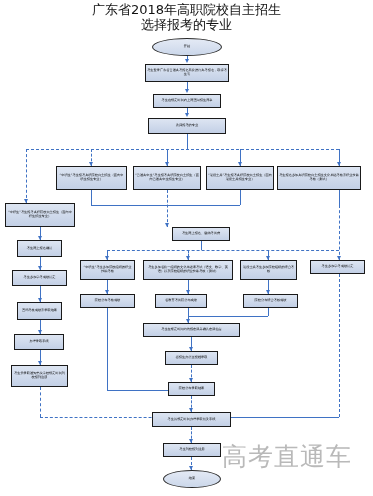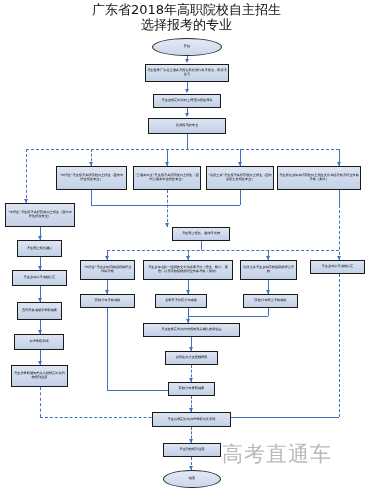--- a/index.html
+++ b/index.html
@@ -20,21 +20,21 @@
     color:#111111;
     letter-spacing:0px;
     white-space:nowrap;
   }
   .title .l2{display:block;}
 
   
   .watermark{
     position:absolute;
     left:222px;top:440px;
-    font-size:21px;
+    font-size:25px;
     color:#b9b9b9;
     letter-spacing:1px;
     white-space:nowrap;
     font-family:"DejaVu Sans","Liberation Sans",sans-serif;
   }
 
   
   .node{
     position:absolute;
     box-sizing:border-box;

